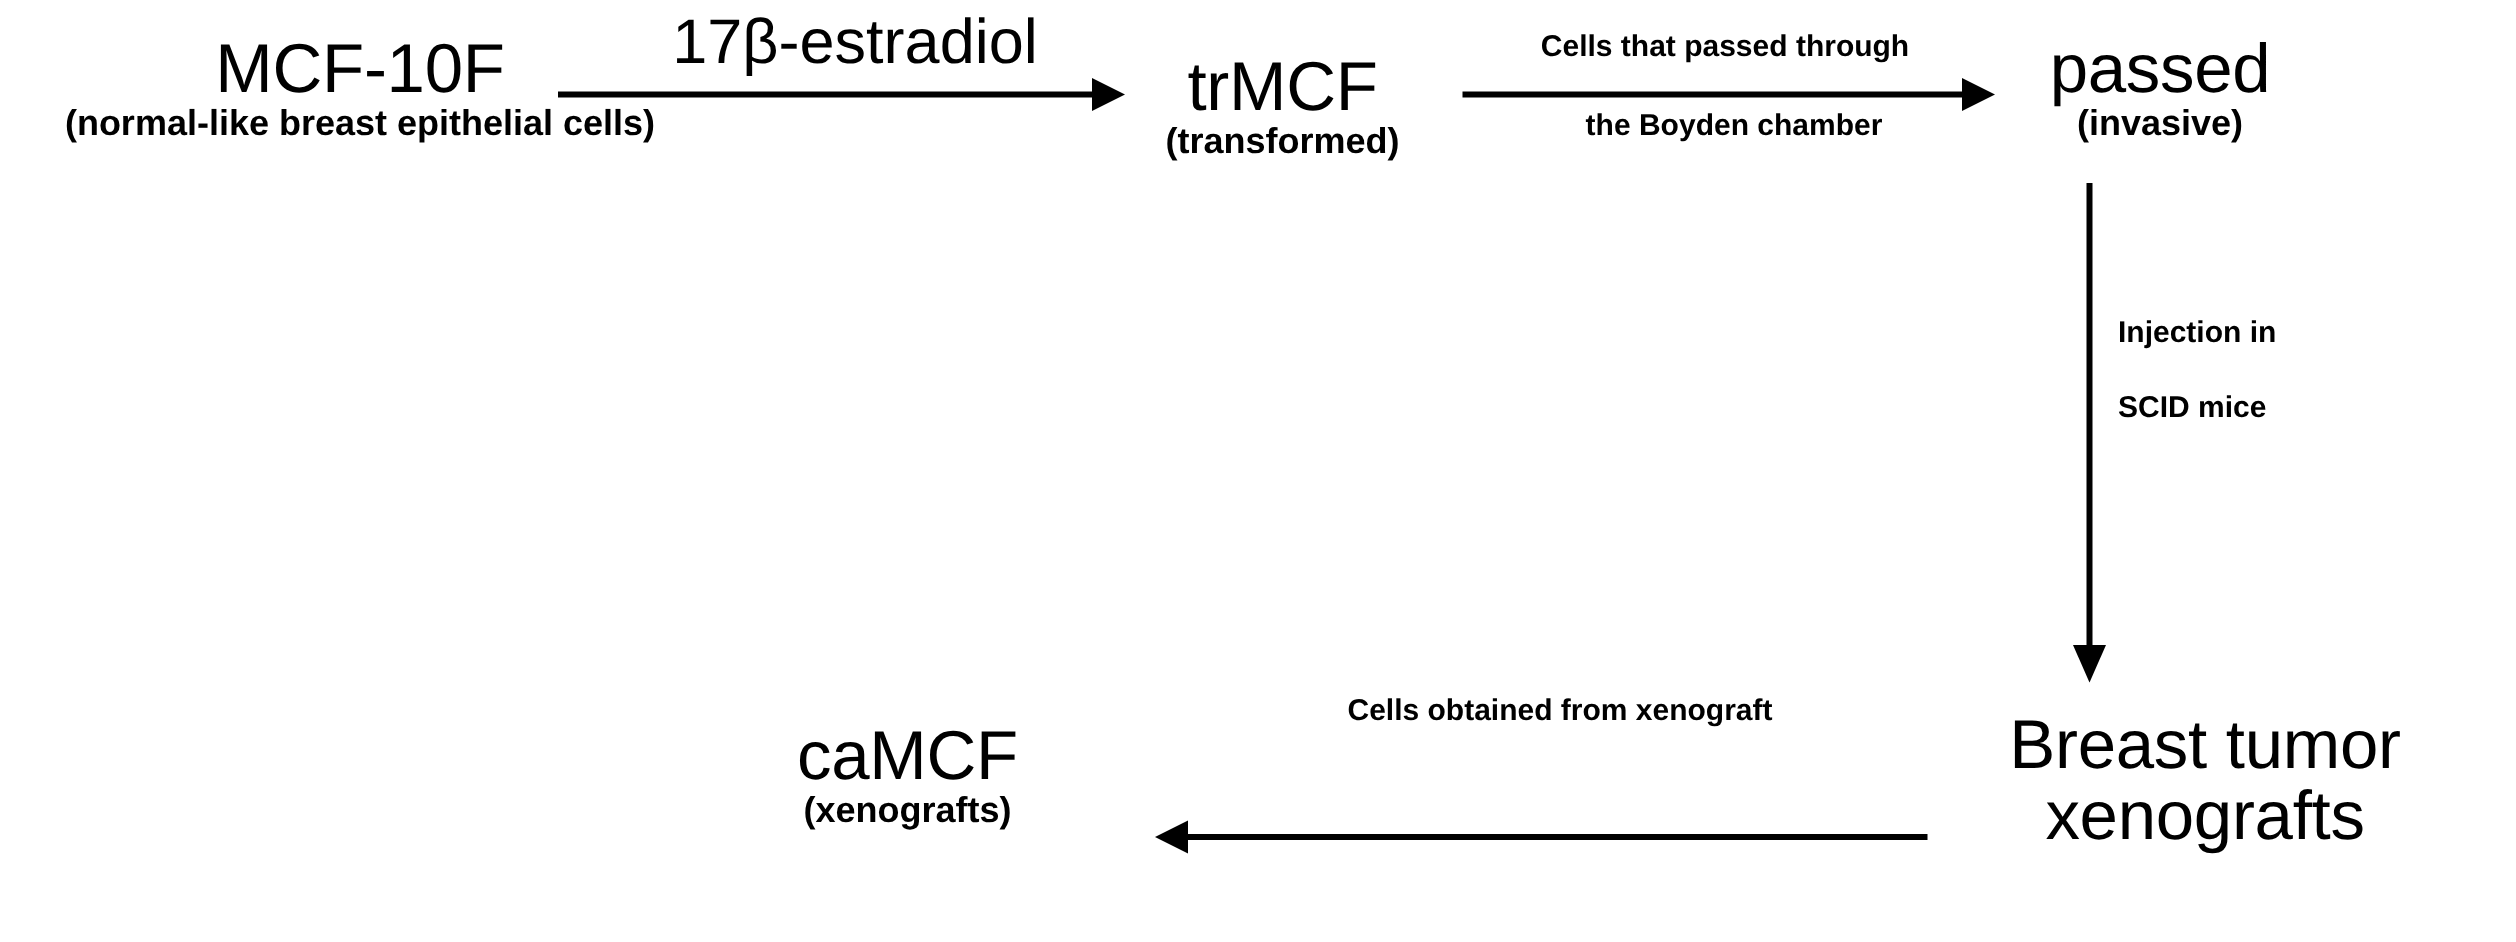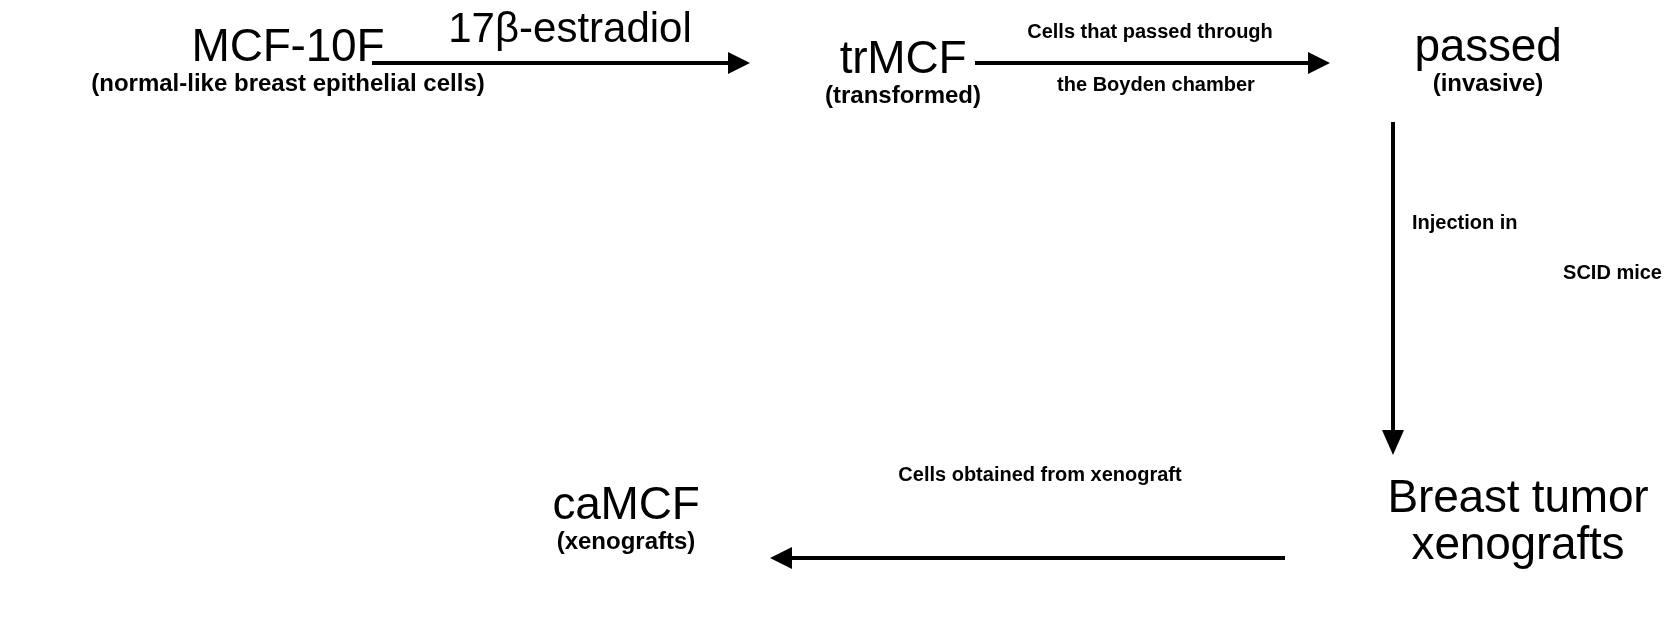--- a/index.html
+++ b/index.html
@@ -16,21 +16,20 @@
     width: 1677px;
     height: 628px;
     background: #ffffff;
     overflow: hidden;
   }
   .node {
     position: absolute;
     text-align: center;
     line-height: 1.02;
     white-space: nowrap;
-    padding-left: 48px;
   }
   .node-title {
     font-size: 46px;
     font-weight: 400;
     letter-spacing: -0.2px;
     display: block;
   }
   .node-sub {
     font-size: 24px;
     font-weight: bold;
@@ -94,31 +93,31 @@
   <div class="node" style="left:1330px; top:22px; width:220px;">
     <span class="node-title">passed</span>
     <span class="node-sub">(invasive)</span>
   </div>
 
   <svg class="arrow-svg" style="left:0px; top:0px;" width="1677" height="628">
     <line x1="1393" y1="122" x2="1393" y2="430"></line>
     <polygon points="1382,430 1404,430 1393,455"></polygon>
   </svg>
   <div class="edge-label boldsm" style="left:1412px; top:208px; width:250px; text-align:left;">Injection in</div>
-  <div class="edge-label boldsm" style="left:1412px; top:258px; width:250px; text-align:right;">SCID mice</div>
+  <div class="edge-label boldsm" style="left:1412px; top:258px; width:250px; text-align:left;">SCID mice</div>
 
   <div class="node" style="left:1270px; top:473px; width:400px;">
     <span class="node-title">Breast tumor</span>
     <span class="node-title">xenografts</span>
   </div>
 
   <div class="edge-label boldsm" style="left:790px; top:460px; width:500px;">Cells obtained from xenograft</div>
   <svg class="arrow-svg" style="left:0px; top:0px;" width="1677" height="628">
     <line x1="792" y1="558" x2="1285" y2="558"></line>
     <polygon points="792,547 770,558 792,569"></polygon>
   </svg>
 
-  <div class="node" style="left:453px; top:480px; width:250px;">
+  <div class="node" style="left:480px; top:480px; width:250px;">
     <span class="node-title">caMCF</span>
     <span class="node-sub">(xenografts)</span>
   </div>
 
 </div>
 
 </body></html>

